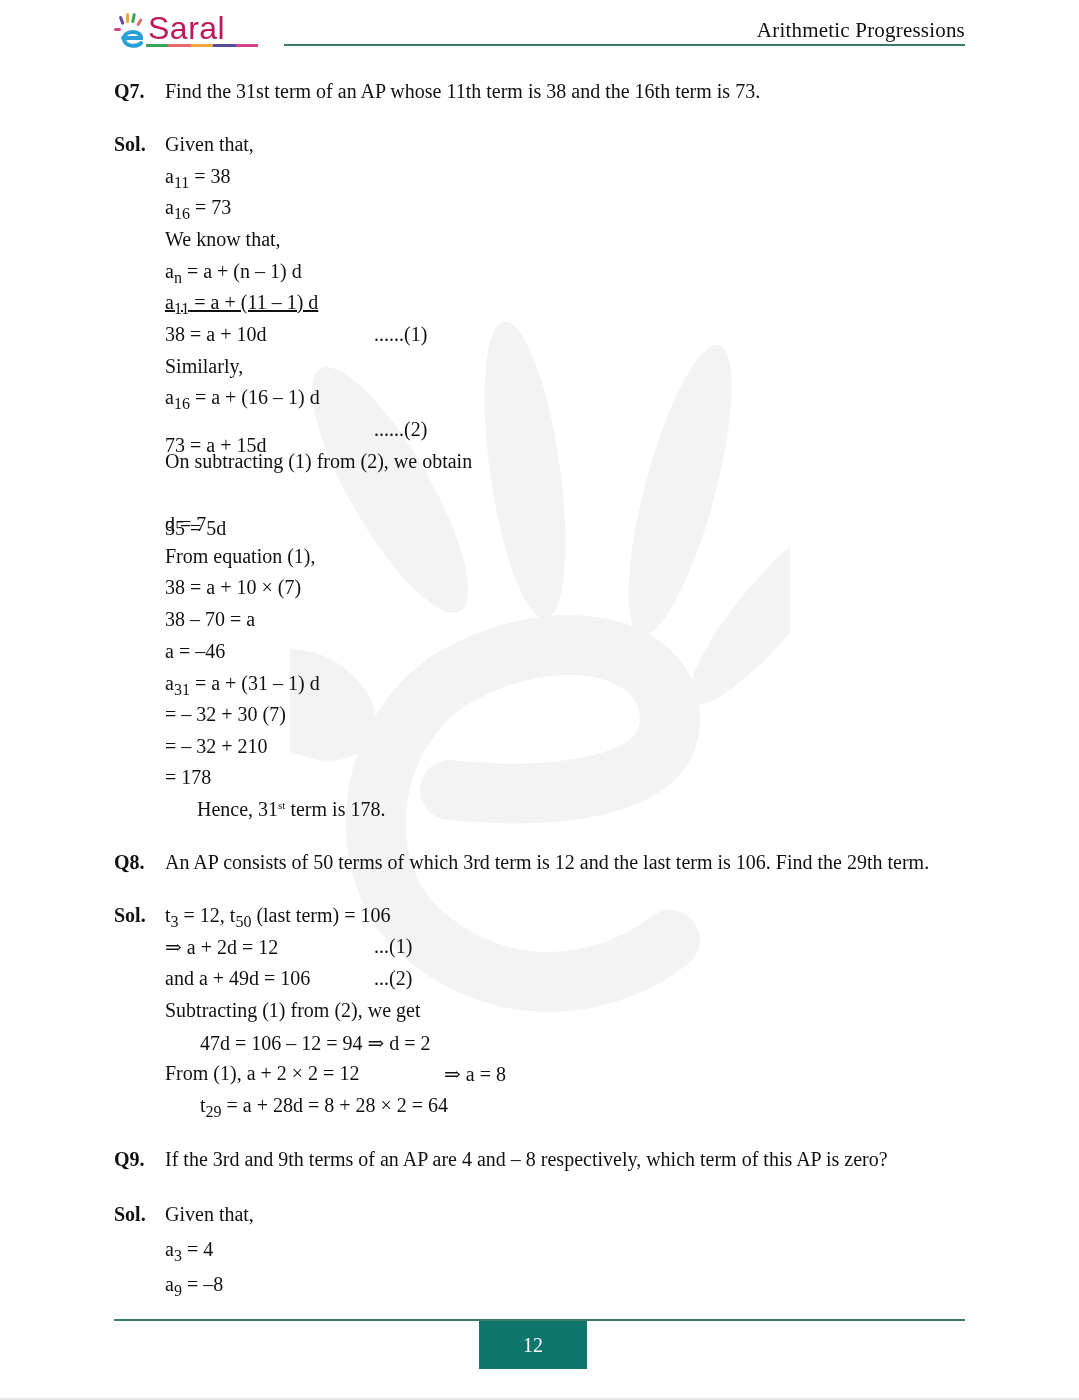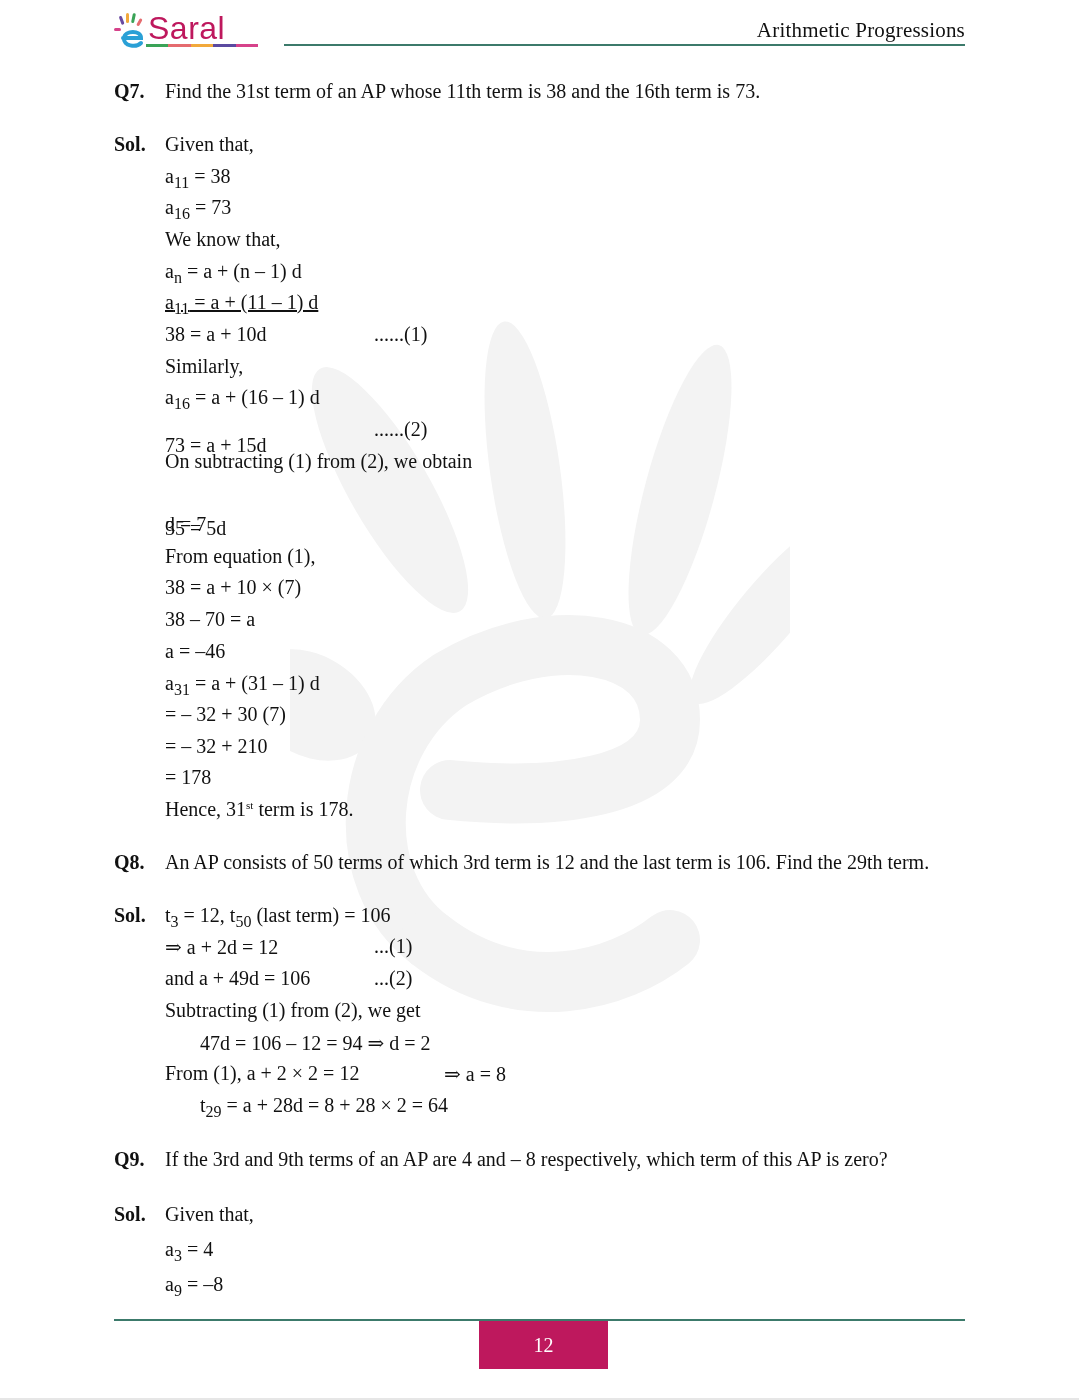--- a/index.html
+++ b/index.html
@@ -15,21 +15,21 @@
   .header-line { position: absolute; left: 284px; top: 44px; width: 681px; height: 2px; background: #3c7a6b; }
   .header-title { position: absolute; right: 114px; top: 18px; font-size: 21px; letter-spacing: 0.2px; }
   .content { position: absolute; left: 114px; top: 0; width: 860px; z-index: 1; font-size: 20px; }
   .line { position: absolute; white-space: nowrap; }
   .q-label, .s-label { font-weight: bold; position: absolute; left: 0; }
   .indent { left: 51px; }
   .indent2 { left: 86px; }
   sub { font-size: 16px; vertical-align: -5px; line-height: 0; }
   sup { font-size: 11px; vertical-align: 7px; line-height: 0; }
   .footer-line { position: absolute; left: 114px; top: 1319px; width: 851px; height: 2px; background: #3c7a6b; z-index: 1; }
-  .page-box { position: absolute; left: 479px; top: 1321px; width: 129px; height: 48px; background: #be185d; z-index: 1;
+  .page-box { position: absolute; left: 479px; top: 1321px; width: 108px; height: 48px; background: #0f766e; z-index: 1;
               color: #fff; font-size: 20px; display: flex; align-items: center; justify-content: center; }
   .bottom-strip { position: absolute; left: 0; top: 1398px; width: 1079px; height: 2px; background: #e6e6e6; }
 </style>
 </head>
 <body>
 
 <svg class="watermark" viewBox="0 0 500 760">
   <g fill="#f3f3f3">
     <ellipse cx="235" cy="150" rx="35" ry="150" transform="rotate(-8 235 150)"></ellipse>
     <ellipse cx="100" cy="170" rx="40" ry="140" transform="rotate(-30 100 170)"></ellipse>
@@ -84,21 +84,21 @@
   <div class="line indent" style="top:510px;margin-top:7px;">35 = 5d</div>
   <div class="line indent" style="top:513px;">d = 7</div>
   <div class="line indent" style="top:545px;">From equation (1),</div>
   <div class="line indent" style="top:576px;">38 = a + 10 × (7)</div>
   <div class="line indent" style="top:608px;">38 – 70 = a</div>
   <div class="line indent" style="top:640px;">a = –46</div>
   <div class="line indent" style="top:672px;"><span>a</span><sub>31</sub><span> = a + (31 – 1) d</span></div>
   <div class="line indent" style="top:703px;">= – 32 + 30 (7)</div>
   <div class="line indent" style="top:735px;">= – 32 + 210</div>
   <div class="line indent" style="top:766px;">= 178</div>
-  <div class="line indent" style="top:798px;"><span>Hence, 31</span><sup>st</sup><span> term is 178.</span></div>
+  <div class="line indent" style="top:798px;margin-left:32px;"><span>Hence, 31</span><sup>st</sup><span> term is 178.</span></div>
 
   <div class="line" style="top:851px;">
     <span class="q-label">Q8.</span>
   </div>
   <div class="line indent" style="top:851px;">An AP consists of 50 terms of which 3rd term is 12 and the last term is 106. Find the 29th term.</div>
 
   <div class="line" style="top:904px;">
     <span class="s-label">Sol.</span>
   </div>
   <div class="line indent" style="top:904px;"><span>t</span><sub>3</sub><span> = 12, t</span><sub>50</sub><span> (last term) = 106</span></div>

